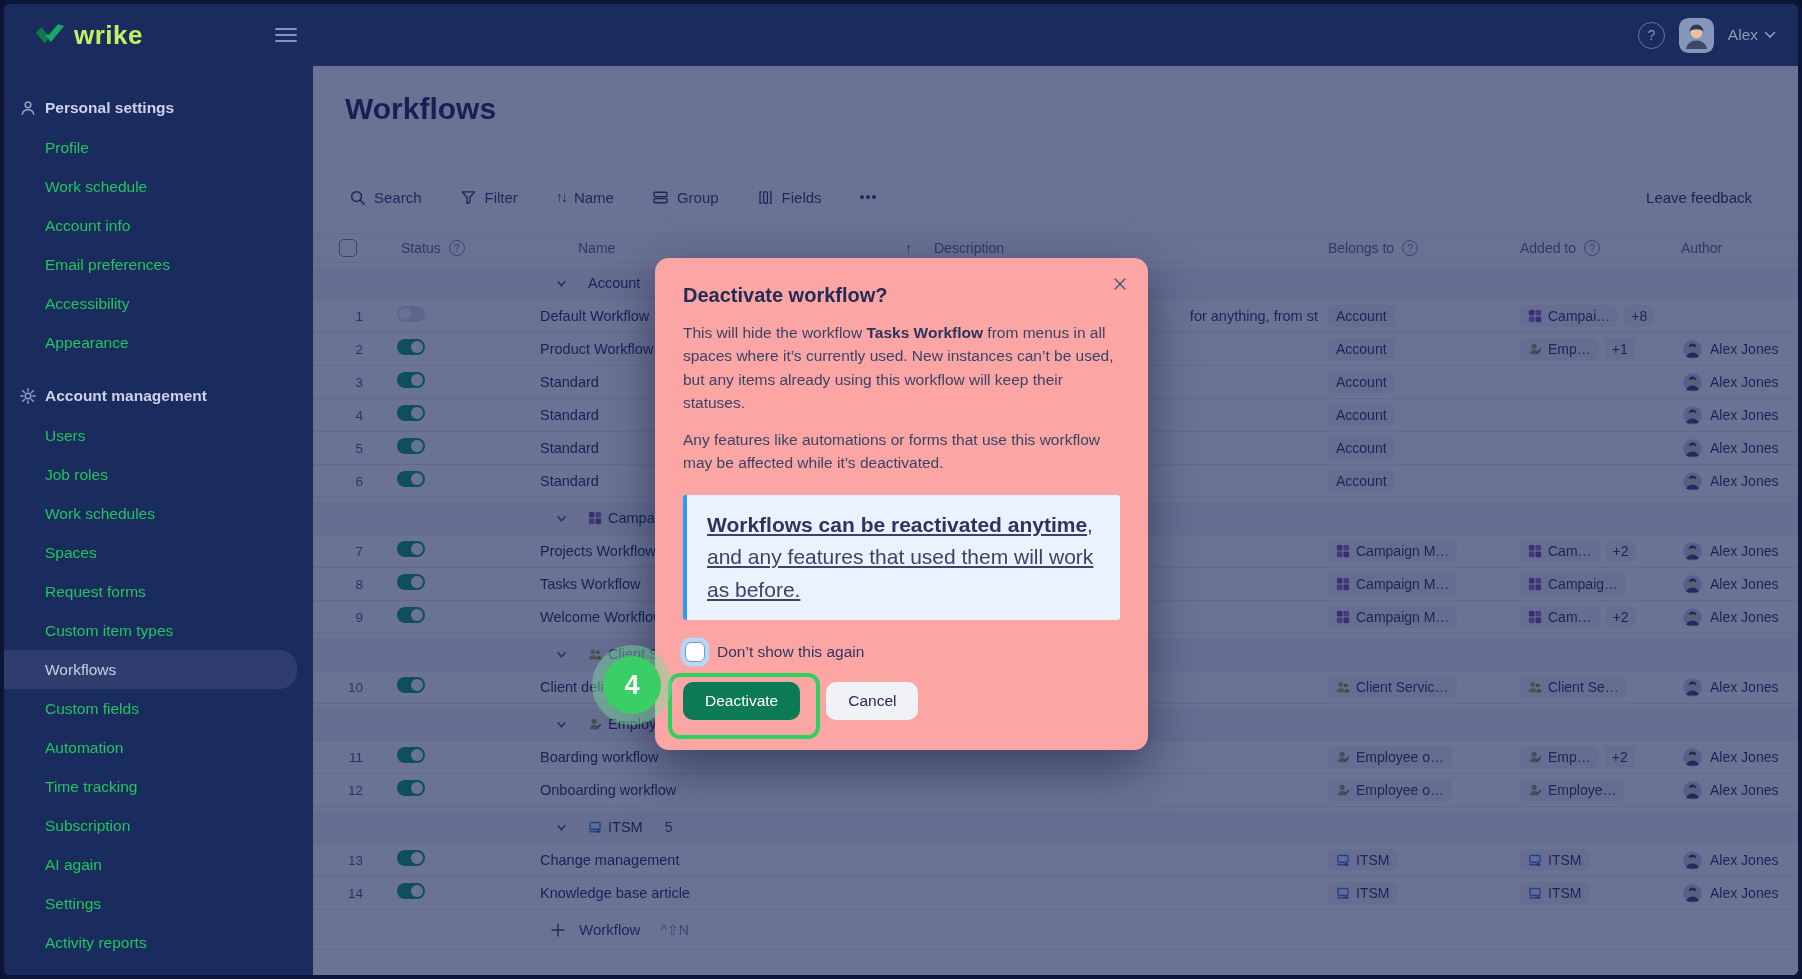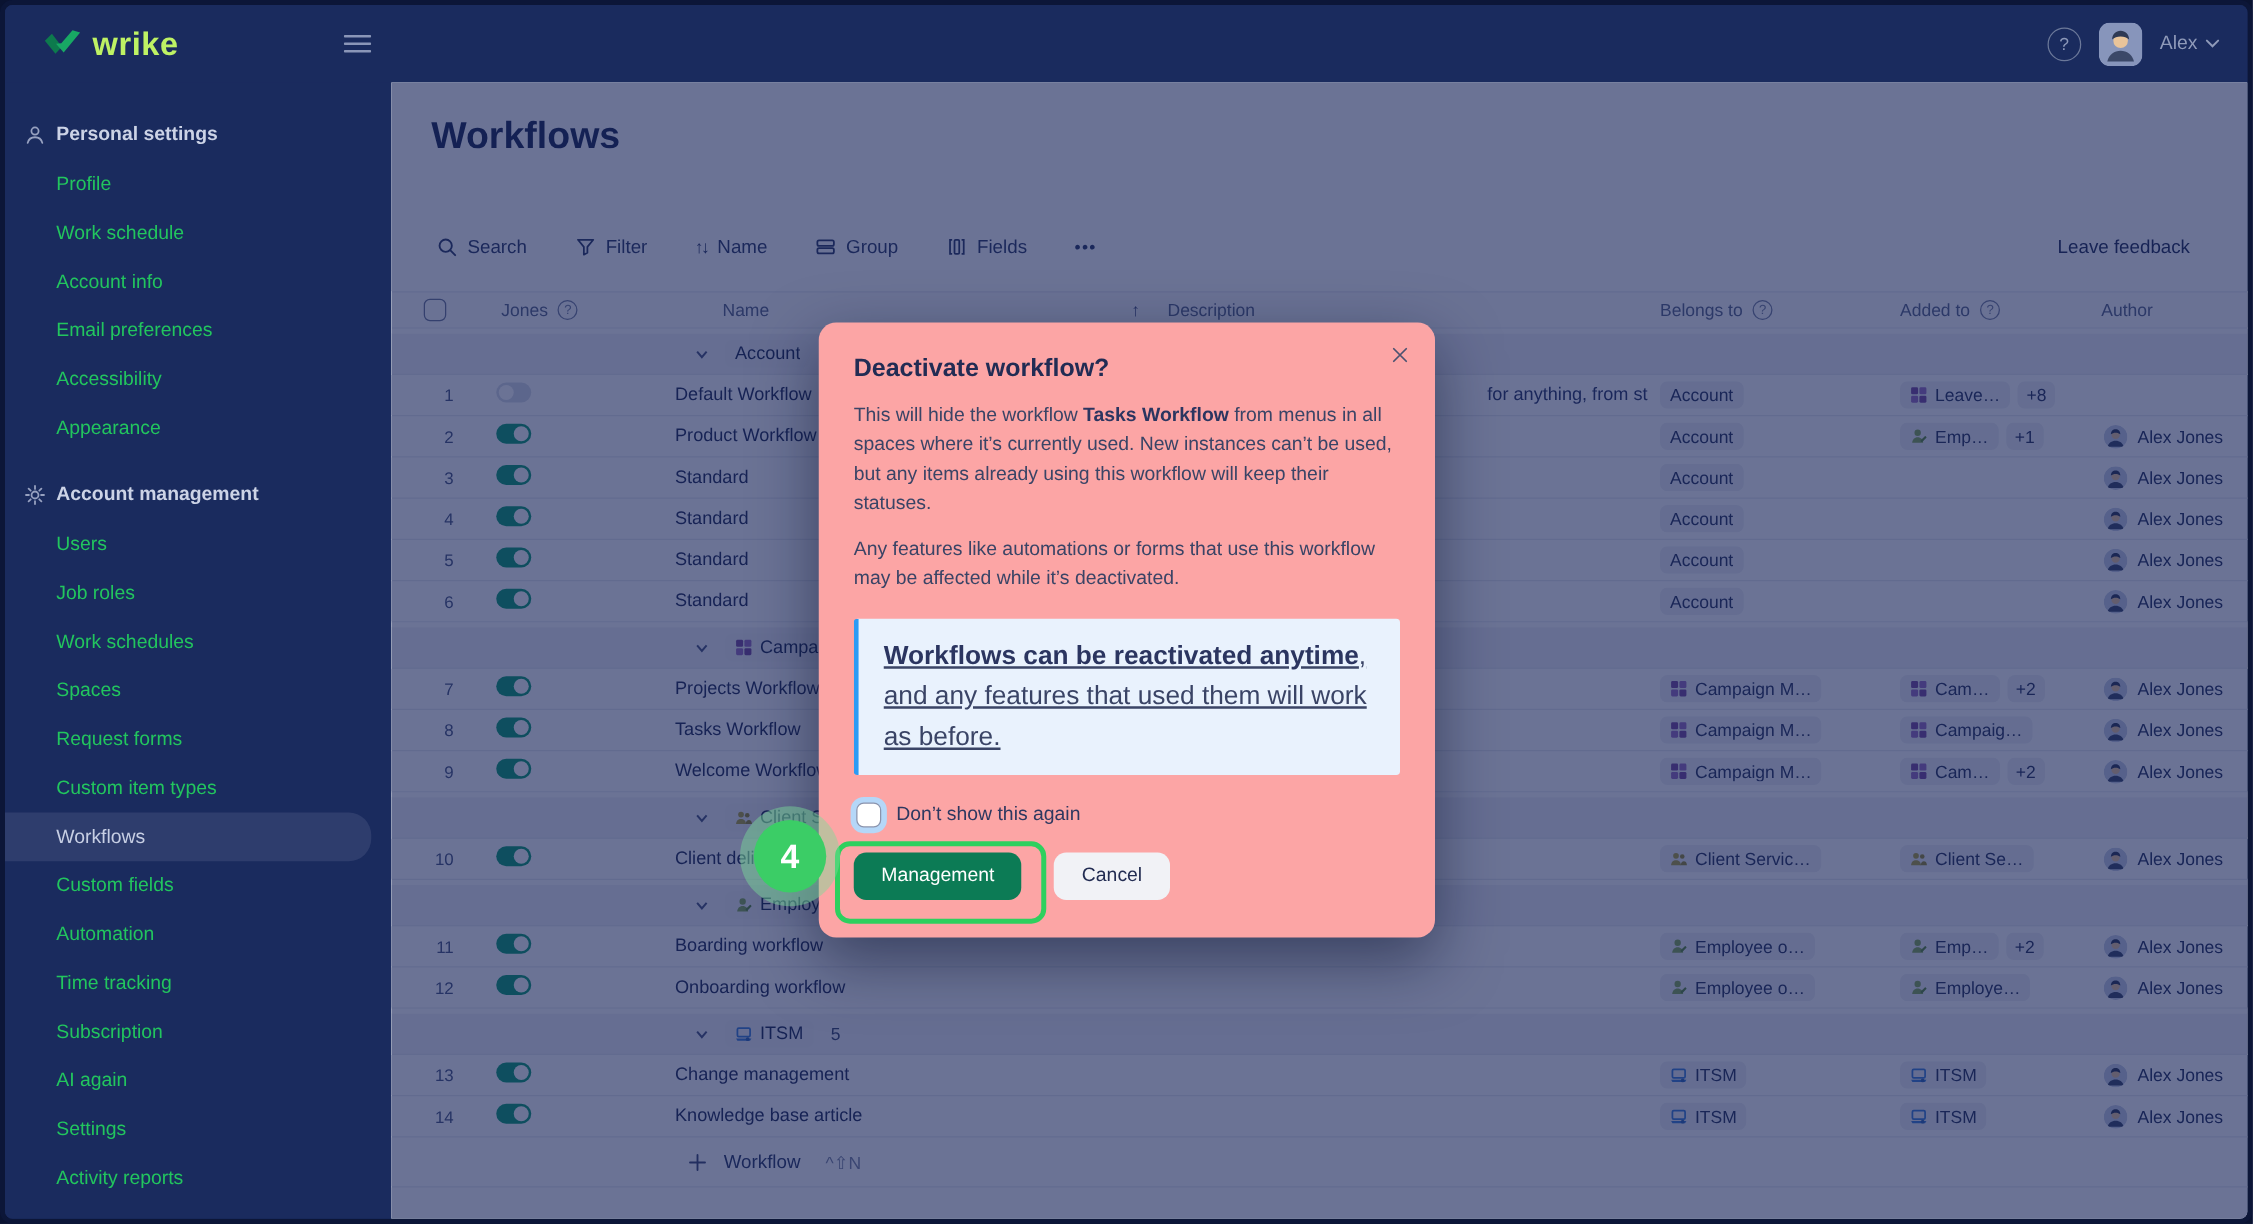--- a/index.html
+++ b/index.html
@@ -228,21 +228,21 @@
         <span class="tool-more">•••</span>
         <span class="leave-feedback">Leave feedback</span>
       </div>
 
       <div class="table">
         <div class="tr thead">
           <div class="th th-check">
               <span class="checkbox"></span>
             </div>
           <div class="th th-status">
-            <span>Jones</span>
+            <span>Status</span>
             <span class="qmark">?</span>
           </div>
           <div class="th th-name">Name</div>
           <div class="th th-desc">
             <span class="sort-arrow">↑</span>
             <span>Description</span>
           </div>
           <div class="th th-belongs">
             <span>Belongs to</span>
             <span class="qmark">?</span>
@@ -281,21 +281,21 @@
       <div class="td c-added">
                 <span class="chip ">
                   <span class="cicon">
                     <svg width="14" height="14" viewBox="0 0 16 16">
                       <rect x="1" y="1" width="6.4" height="6.4" rx="1.2" fill="#7a4a9e"></rect>
                       <rect x="8.6" y="1" width="6.4" height="6.4" rx="1.2" fill="#9a6cc0"></rect>
                       <rect x="1" y="8.6" width="6.4" height="6.4" rx="1.2" fill="#9a6cc0"></rect>
                       <rect x="8.6" y="8.6" width="6.4" height="6.4" rx="1.2" fill="#7a4a9e"></rect>
                     </svg>
                   </span>
-                  <span class="clabel">Leave…</span>
+                  <span class="clabel">Campai…</span>
                 </span>
                 <span class="chip more">+8</span>
               </div>
       <div class="td c-author"></div>
     </div>
             <div class="tr item">
       <div class="td c-num">2</div>
       <div class="td c-status"><span class="toggle on"><span class="knob"></span></span></div>
       <div class="td c-name">Product Workflow</div>
       <div class="td c-desc"></div>
@@ -859,21 +859,21 @@
         <h2 class="modal-title">Deactivate workflow?</h2>
         <p><span>This will hide the workflow </span><b>Tasks Workflow</b><span> from menus in all spaces where it’s currently used. New instances can’t be used, but any items already using this workflow will keep their statuses.</span></p>
         <p>Any features like automations or forms that use this workflow may be affected while it’s deactivated.</p>
         <div class="info-box"><b>Workflows can be reactivated anytime</b><span>, and any features that used them will work as before.</span></div>
         <div class="chk-row">
           <span class="chk"></span>
           <span class="chk-label">Don’t show this again</span>
         </div>
         <div class="btn-row">
           <span class="annot-wrap">
-            <button class="btn btn-deactivate">Management</button>
+            <button class="btn btn-deactivate">Deactivate</button>
           </span>
           <button class="btn btn-cancel">Cancel</button>
         </div>
       </div>
 
       <div class="step-badge">4</div>
     </div>
   </div>
 </div>
 

